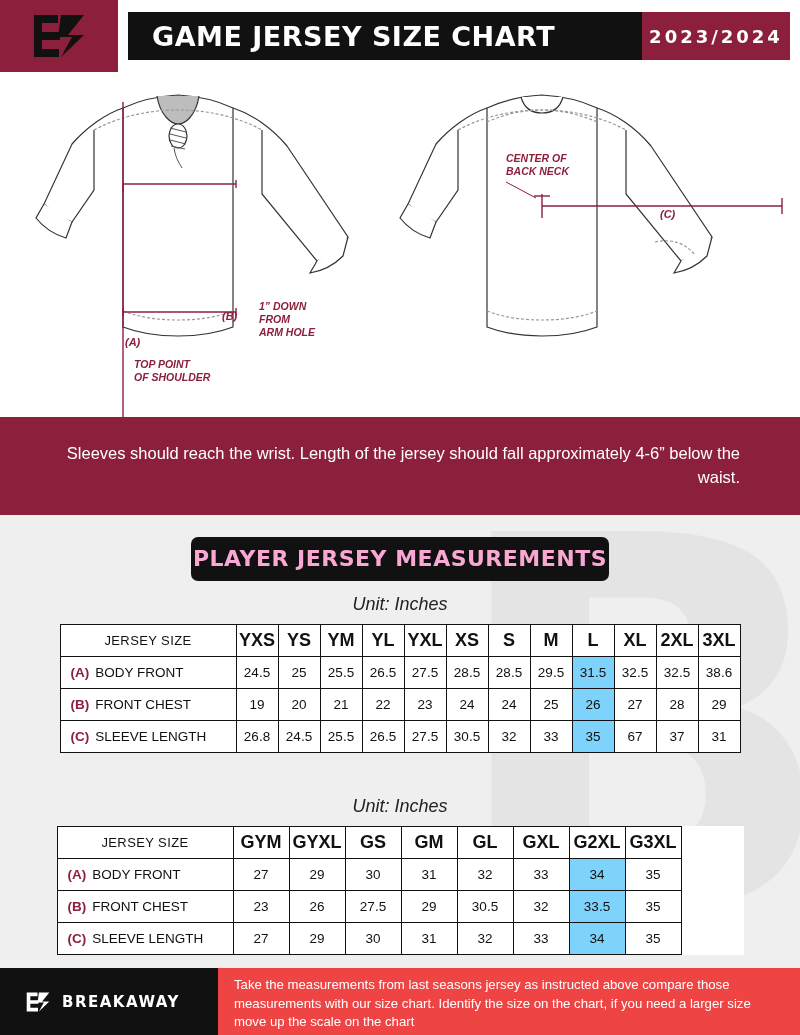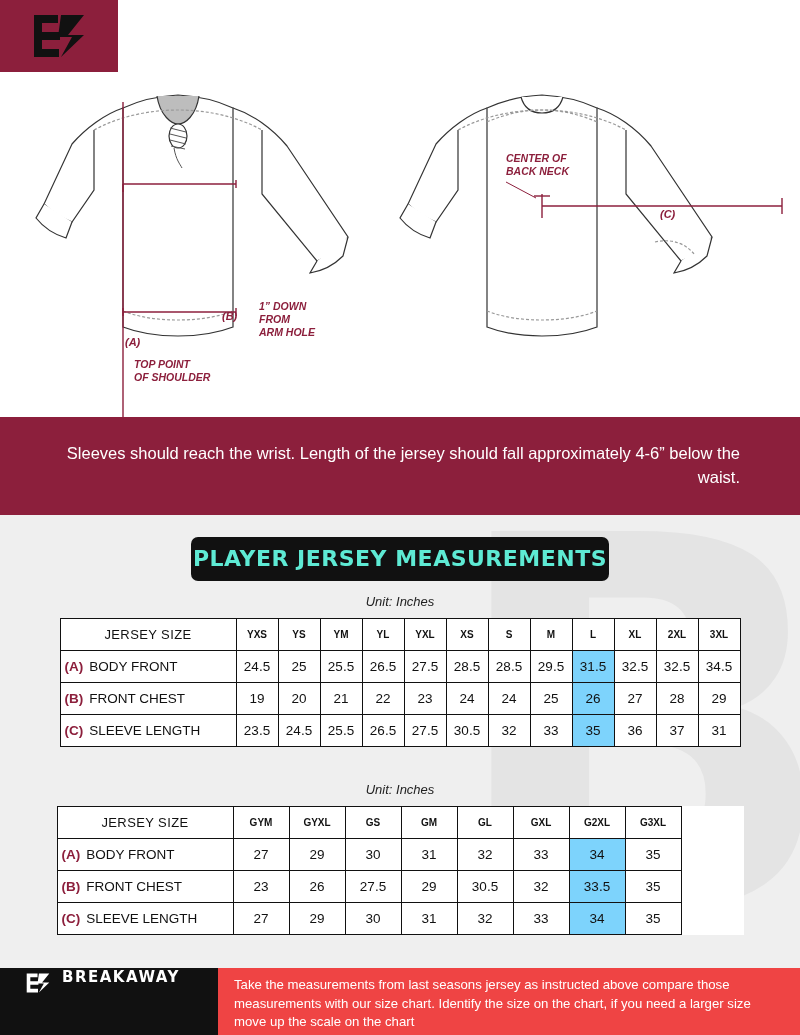--- a/index.html
+++ b/index.html
@@ -105,60 +105,60 @@
   .section { position: relative; z-index: 2; padding-top: 22px; }
   .pill {
     margin: 0 auto;
     width: 418px;
     height: 44px;
     background: #111111;
     border-radius: 7px;
     display: flex;
     align-items: center;
     justify-content: center;
-    color: #5eead4;
+    color: #f9a8d4;
     font-size: 22px;
     font-weight: bold;
     letter-spacing: 0.5px;
     font-family: "DejaVu Sans", sans-serif;
   }
   .unit {
     text-align: center;
     font-style: italic;
-    font-size: 13px;
+    font-size: 18px;
     margin: 13px 0 9px;
     color: #222;
   }
 
   table.sizes {
     border-collapse: collapse;
     background: #ffffff;
-    margin: 0 auto;
+    margin: 8px auto;
     table-layout: fixed;
   }
   table.sizes td, table.sizes th {
     border: 1px solid #111111;
     text-align: center;
     font-size: 13.5px;
     font-weight: normal;
     height: 32px;
     color: #111;
   }
   table.sizes .rowlabel {
     text-align: left;
-    padding-left: 4px;
+    padding-left: 10px;
     font-size: 13.5px;
     white-space: nowrap;
   }
   table.sizes .rowlabel .tag {
     color: #8c1f3c;
     font-weight: bold;
     margin-right: 6px;
   }
-  table.sizes thead th { font-weight: bold; font-size: 10px; }
+  table.sizes thead th { font-weight: bold; font-size: 18px; }
   table.sizes thead th.hdr-label { font-weight: normal; font-size: 13px; letter-spacing: .4px; }
   .hl { background: #7dd3fc; }
   .blank { border: none !important; background: transparent !important; }
 
   
   .player-table { width: 680px; }
   .player-table col.c0 { width: 176px; }
   .player-table col.c  { width: 42px; }
 
   
@@ -173,21 +173,21 @@
     left: 0; bottom: 0;
     width: 800px;
     height: 67px;
     display: flex;
     z-index: 3;
   }
   .footer-left {
     width: 218px;
     background: #111111;
     display: flex;
-    align-items: flex-start;
+    align-items: center;
     padding-left: 24px;
   }
   .footer-logo { width: 28px; height: 30px; margin-right: 10px; }
   .footer-brand {
     color: #ffffff;
     font-size: 15px;
     font-weight: bold;
     letter-spacing: 1.5px;
     font-family: "DejaVu Sans", sans-serif;
   }
@@ -205,20 +205,24 @@
 
 <div class="watermark">B</div>
 
 <div class="header">
   <div class="header-left-block"></div>
   <svg class="logo" viewBox="0 0 62 46">
     <path d="M6 2 L30 2 L30 10 L14 10 L14 19 L32 19 L32 27 L14 27 L14 36 L31 36 L31 44 L6 44 Z" fill="#111"></path>
     <path d="M33 2 L56 2 L40 22 L56 22 L33 44 L44 24 L30 24 Z" fill="#111"></path>
   </svg>
   <div class="header-notch-a"></div>
+  <div class="header-title-bar">
+    <div class="header-title">GAME JERSEY SIZE CHART</div>
+    <div class="header-season">2023/2024</div>
+  </div>
 </div>
 
 <div class="diagram">
   <svg width="800" height="345" viewBox="0 0 800 345">
 
     <g stroke="#333" fill="#fff" stroke-width="1.2">
 
       <path d="M123,36 C140,28 160,24 178,23 C196,24 216,28 233,36
                L233,118 L233,255 C215,262 196,264 178,264 C160,264 141,262 123,255 Z"></path>
 
@@ -337,49 +341,49 @@
         <td>25</td>
         <td>25.5</td>
         <td>26.5</td>
         <td>27.5</td>
         <td>28.5</td>
         <td>28.5</td>
         <td>29.5</td>
         <td class="hl">31.5</td>
         <td>32.5</td>
         <td>32.5</td>
-        <td>34.5</td>
+        <td>38.6</td>
       </tr>
       <tr>
         <td class="rowlabel"><span class="tag">(B)</span><span>FRONT CHEST</span></td>
         <td>19</td>
         <td>20</td>
         <td>21</td>
         <td>22</td>
         <td>23</td>
         <td>24</td>
         <td>24</td>
         <td>25</td>
         <td class="hl">26</td>
         <td>27</td>
         <td>28</td>
         <td>29</td>
       </tr>
       <tr>
         <td class="rowlabel"><span class="tag">(C)</span><span>SLEEVE LENGTH</span></td>
-        <td>23.5</td>
+        <td>26.8</td>
         <td>24.5</td>
         <td>25.5</td>
         <td>26.5</td>
         <td>27.5</td>
         <td>30.5</td>
         <td>32</td>
         <td>33</td>
         <td class="hl">35</td>
-        <td>36</td>
+        <td>67</td>
         <td>37</td>
         <td>31</td>
       </tr>
     </tbody>
   </table>
 </div>
 
 <div class="section">
   <div class="unit">Unit: Inches</div>
   <table class="sizes goalie-table">

